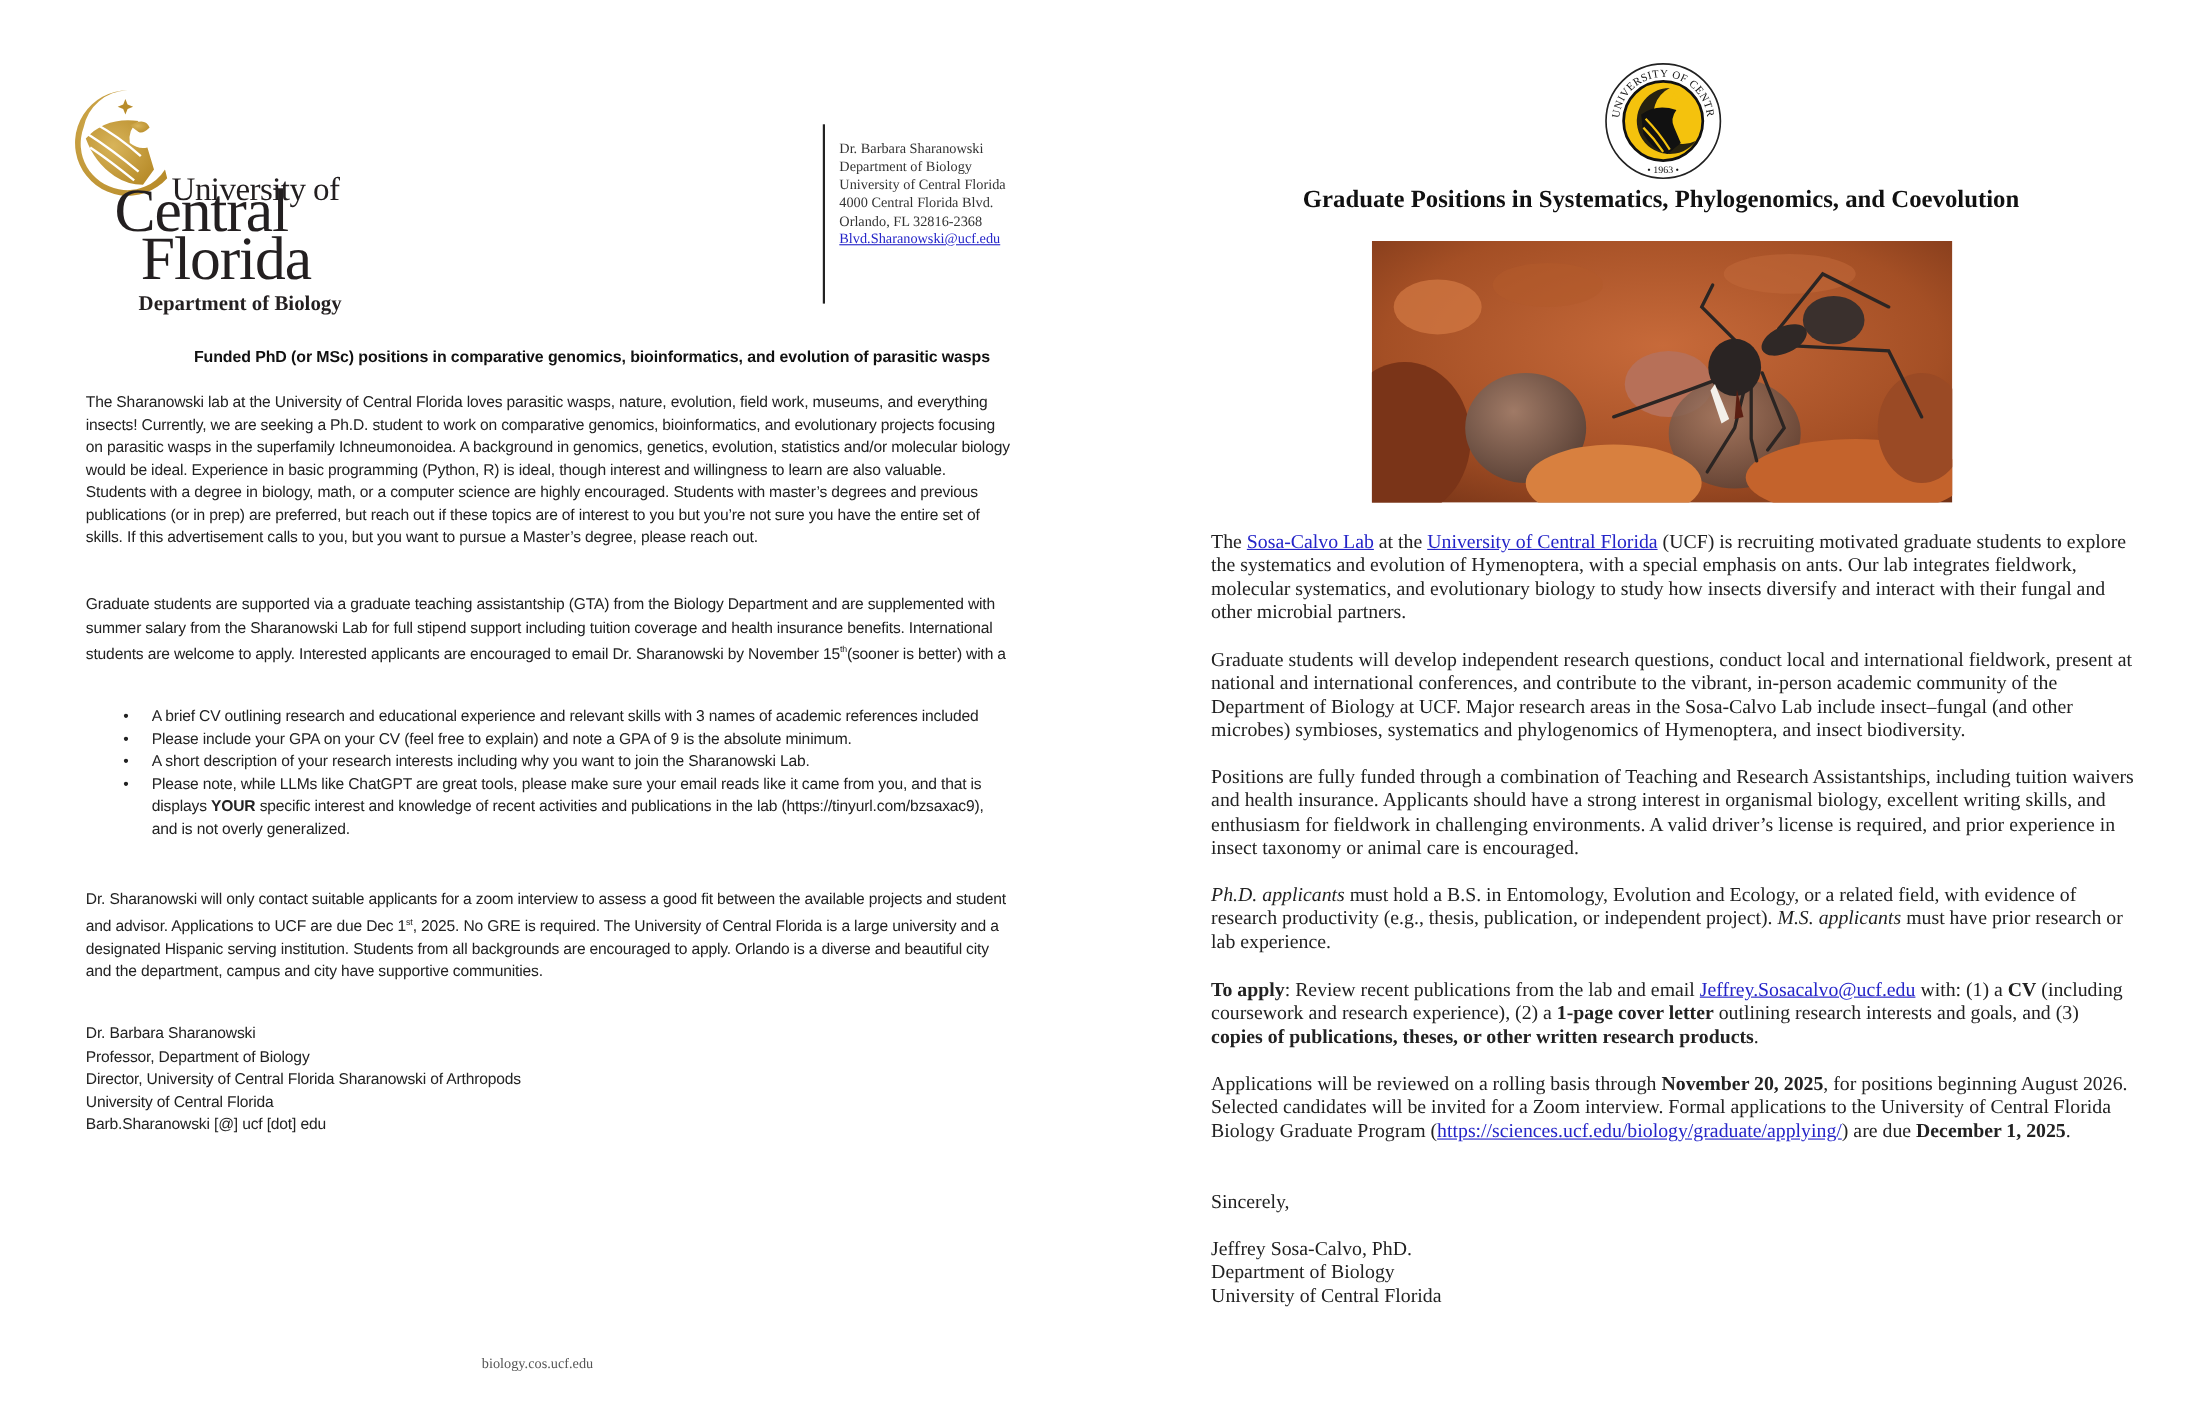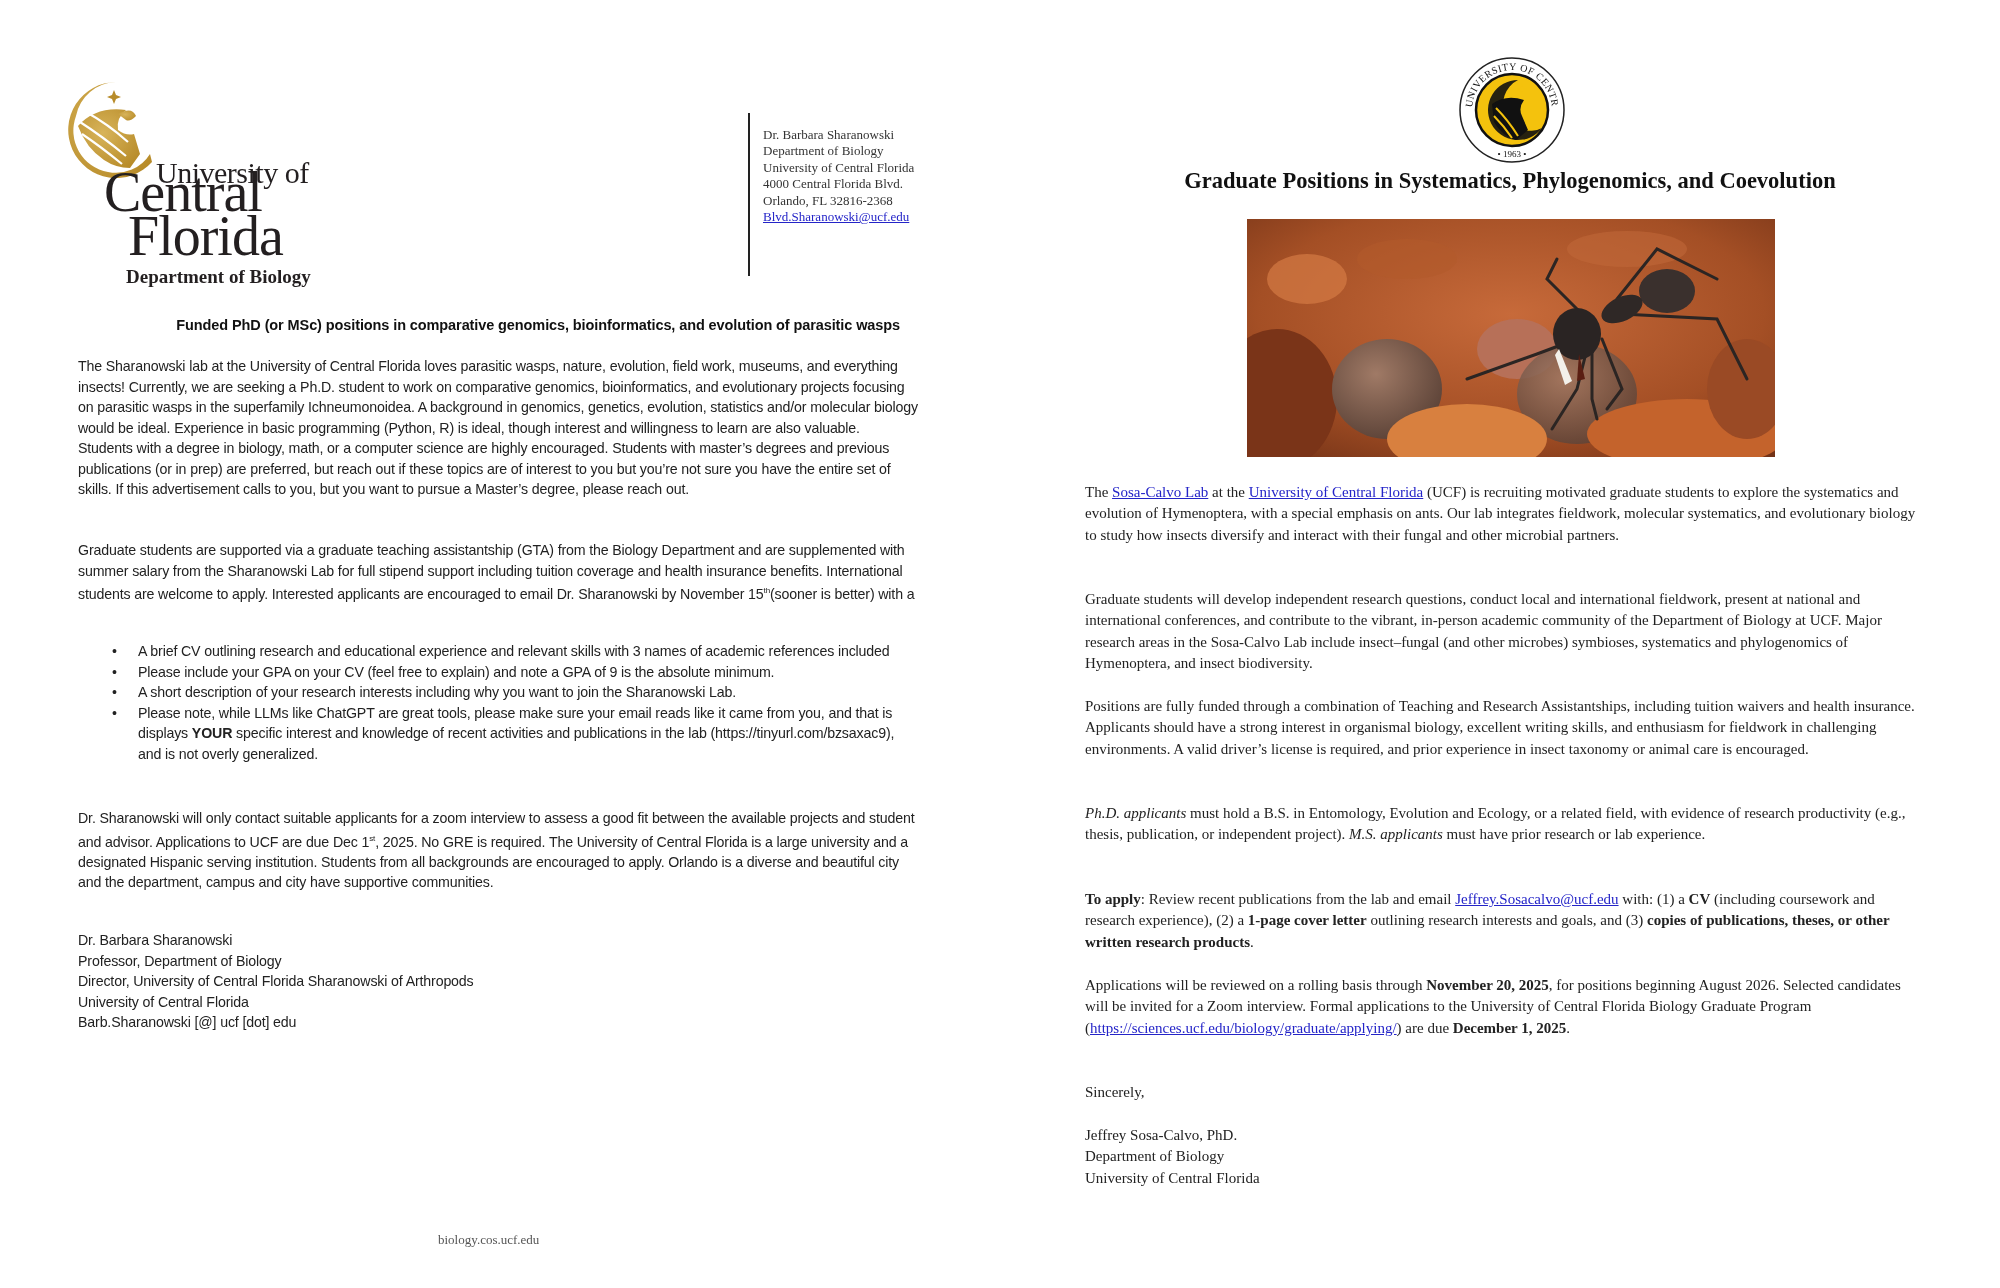--- a/index.html
+++ b/index.html
@@ -30,21 +30,21 @@
   .left-list li { position: relative; padding-left: 60px; }
   .left-list li .bullet { position: absolute; left: 34px; top: 0; }
   #left-para-3 { top: 808px; }
   .left-signature { position: absolute; left: 78px; top: 930px; font-family: "Liberation Sans", sans-serif; font-size: 14.2px; line-height: 20.5px; color: #222; letter-spacing: -0.15px; }
   .left-footer { position: absolute; left: 438px; top: 1232px; font-family: "Liberation Serif", serif; font-size: 13px; color: #555; }
 
   
   .seal { position: absolute; left: 458px; top: 56px; width: 108px; height: 108px; }
   .right-title { position: absolute; left: 100px; top: 168px; width: 820px; text-align: center; font-family: "Liberation Serif", serif; font-weight: bold; font-size: 22.5px; color: #111; }
   .ant-photo { position: absolute; left: 247px; top: 219px; width: 528px; height: 238px; overflow: hidden; }
-  .right-body { position: absolute; left: 85px; width: 840px; font-family: "Liberation Serif", serif; font-size: 15px; line-height: 21.4px; color: #222; }
+  .right-body { position: absolute; left: 101px; width: 840px; font-family: "Liberation Serif", serif; font-size: 18px; line-height: 21.4px; color: #222; }
   .right-body p { margin: 0; }
   #right-para-1 { top: 482px; }
   #right-para-2 { top: 589px; }
   #right-para-3 { top: 696px; }
   #right-para-4 { top: 803px; }
   #right-para-5 { top: 889px; }
   #right-para-6 { top: 975px; }
   #right-closing { top: 1082px; }
   #right-signature { top: 1125px; }
 </style>

